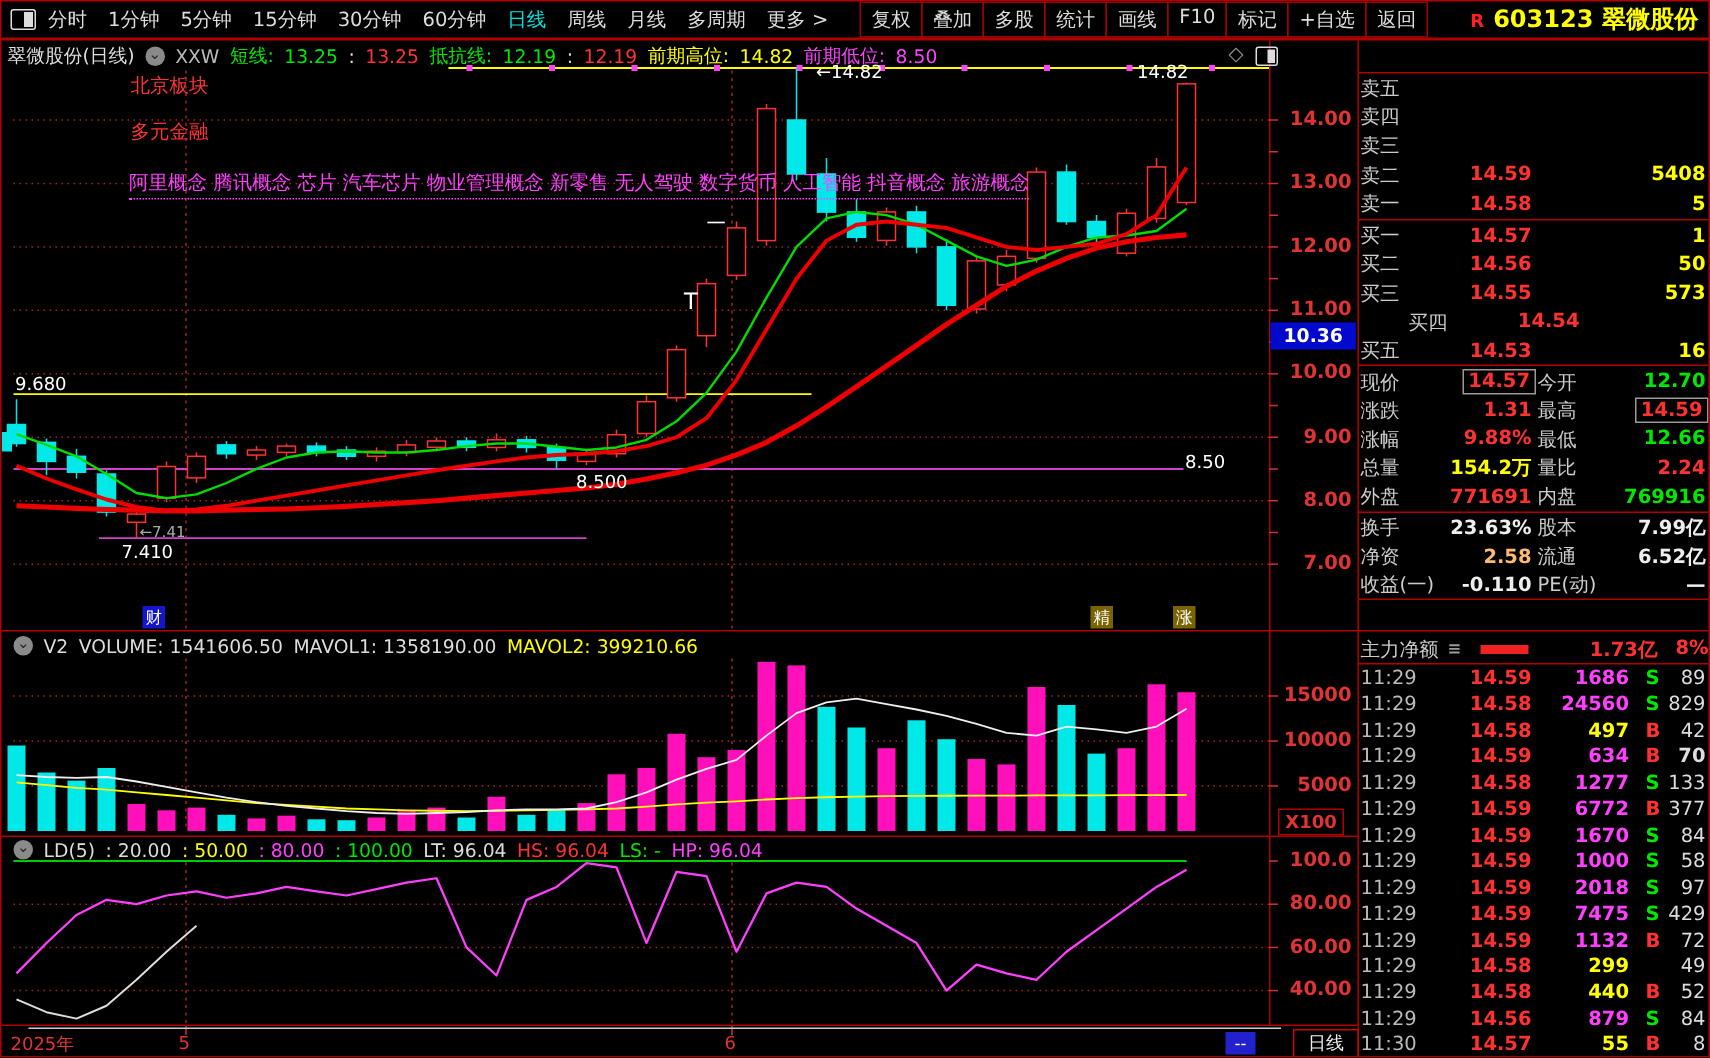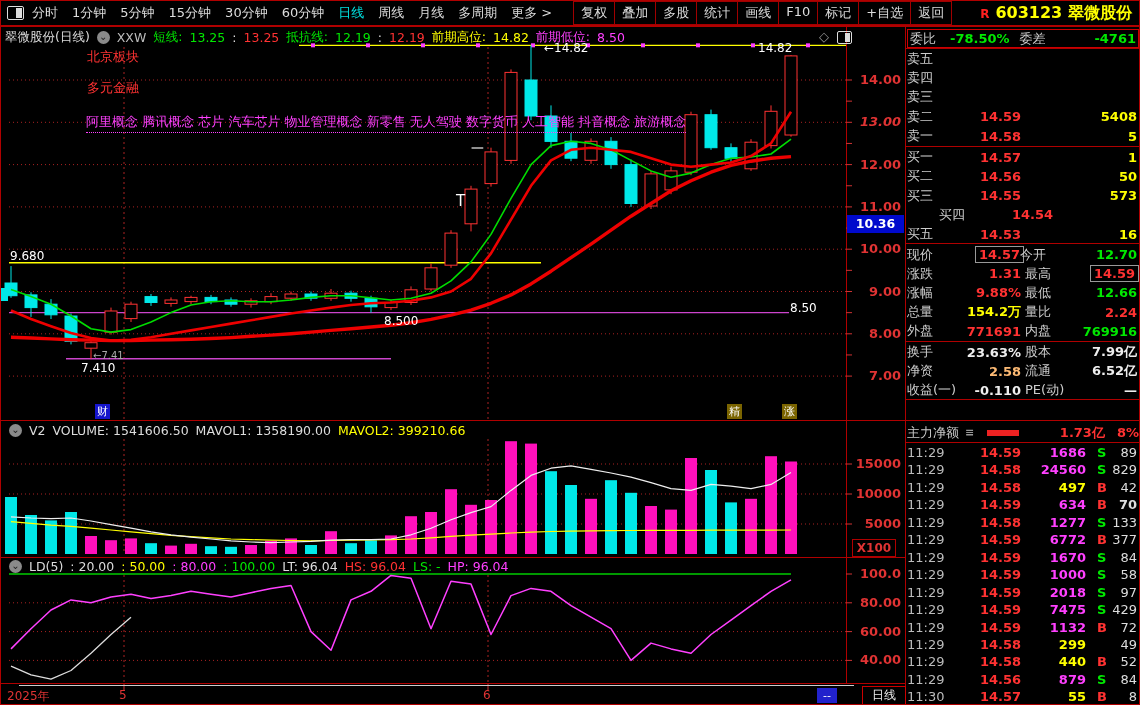--- a/index.html
+++ b/index.html
@@ -347,26 +347,20 @@
   </div>
 
   <div class="abs c-axis" style="left:6px;top:687px;font-size:12px;">2025年</div>
   <div id="month-labels">
       <div class="abs" style="left: 118px; top: 687px; color: rgb(224, 51, 51); font-size: 12px;">5</div>
       <div class="abs" style="left: 482px; top: 687px; color: rgb(224, 51, 51); font-size: 12px;">6</div>
     </div>
   <div id="cursor-box">--</div>
   <div id="period-box">日线</div>
 
-  <div class="srow" id="sidebar-weibi" style="top:28px;height:19px;">
-    <span class="lab">委比</span>
-    <span class="c-g" style="margin-left:14px;">-78.50%</span>
-    <span class="lab" style="margin-left:10px;">委差</span>
-    <span class="c-g" style="margin-left:auto;">-4761</span>
-  </div>
   <div id="orderbook">
       <div class="srow abs" style="top: 48px; height: 19px;">
         <span class="lab">卖五</span>
         <span class="c-r" style="position: absolute; right: 118px;"></span>
         <span class="c-y" style="position: absolute; right: 2px;"></span>
       </div>
       <div class="srow abs" style="top: 67.4px; height: 19px;">
         <span class="lab">卖四</span>
         <span class="c-r" style="position: absolute; right: 118px;"></span>
         <span class="c-y" style="position: absolute; right: 2px;"></span>
@@ -409,21 +403,21 @@
       <div class="srow abs" style="top: 223.7px; height: 19px;">
         <span class="lab">买五</span>
         <span class="c-r" style="position: absolute; right: 118px;">14.53</span>
         <span class="c-y" style="position: absolute; right: 2px;">16</span>
       </div>
     </div>
   <div id="quotegrid">
       <div class="srow abs" style="top: 244px; height: 19px;">
         <span class="lab" style="">现价</span>
         <span class="c-r" style="position: absolute; border: 1px solid rgb(153, 153, 153); padding: 0px 3px; right: 115px;">14.57</span>
-        <span class="lab" style="position: absolute; left: 105px; padding-left: 8px;">今开</span>
+        <span class="lab" style="position: absolute; left: 118px;">今开</span>
         <span class="c-g" style="position: absolute; right: 2px;">12.70</span>
       </div>
       <div class="srow abs" style="top: 263.2px; height: 19px;">
         <span class="lab" style="">涨跌</span>
         <span class="c-r" style="position: absolute; right: 118px;">1.31</span>
         <span class="lab" style="position: absolute; left: 118px;">最高</span>
         <span class="c-r" style="position: absolute; border: 1px solid rgb(153, 153, 153); padding: 0px 3px; right: 0px;">14.59</span>
       </div>
       <div class="srow abs" style="top: 282.4px; height: 19px;">
         <span class="lab" style="">涨幅</span>
@@ -572,21 +566,21 @@
         <span style="color: rgb(187, 187, 187); font-weight: 400;">11:30</span>
         <span class="c-r" style="position: absolute; right: 118px;">14.57</span>
         <span class="c-y" style="position: absolute; right: 53px;">55</span>
         <span class="c-r" style="position: absolute; left: 190px;">B</span>
         <span style="position: absolute; right: 2px; color: rgb(221, 221, 221); font-weight: 400;">8</span>
       </div>
     </div>
 
   <div id="gen-labels">
       <div class="ticklabel abs" style="left: 848px; top: 71px;">14.00</div>
-      <div class="ticklabel abs" style="left: 848px; top: 113.3px; font-style: italic;">13.00</div>
+      <div class="ticklabel abs" style="left: 848px; top: 113.3px;">13.00</div>
       <div class="ticklabel abs" style="left: 848px; top: 155.6px;">12.00</div>
       <div class="ticklabel abs" style="left: 848px; top: 197.9px;">11.00</div>
       <div class="ticklabel abs" style="left: 848px; top: 240.2px;">10.00</div>
       <div class="ticklabel abs" style="left: 848px; top: 282.5px;">9.00</div>
       <div class="ticklabel abs" style="left: 848px; top: 324.8px;">8.00</div>
       <div class="ticklabel abs" style="left: 848px; top: 367.1px;">7.00</div>
       <div class="ticklabel abs" style="left: 848px; top: 455px;">15000</div>
       <div class="ticklabel abs" style="left: 848px; top: 485px;">10000</div>
       <div class="ticklabel abs" style="left: 848px; top: 515px;">5000</div>
       <div class="ticklabel abs" style="left: 848px; top: 565px;">100.0</div>

